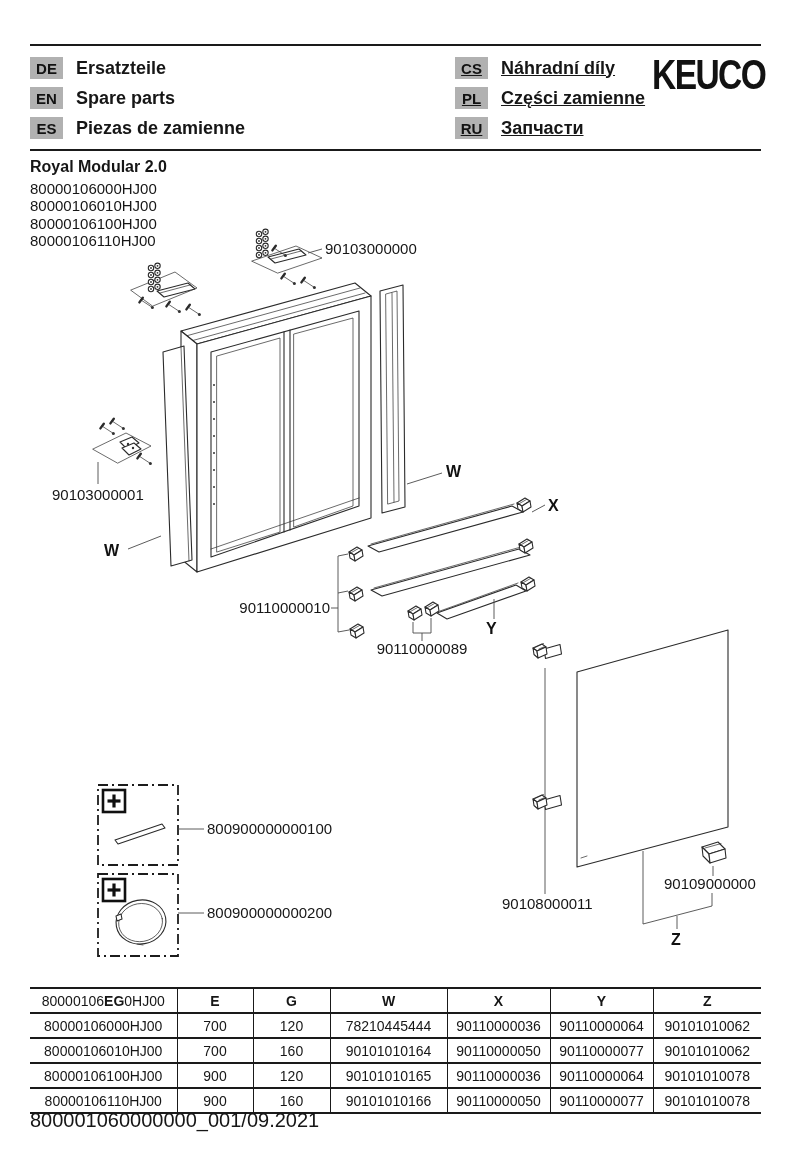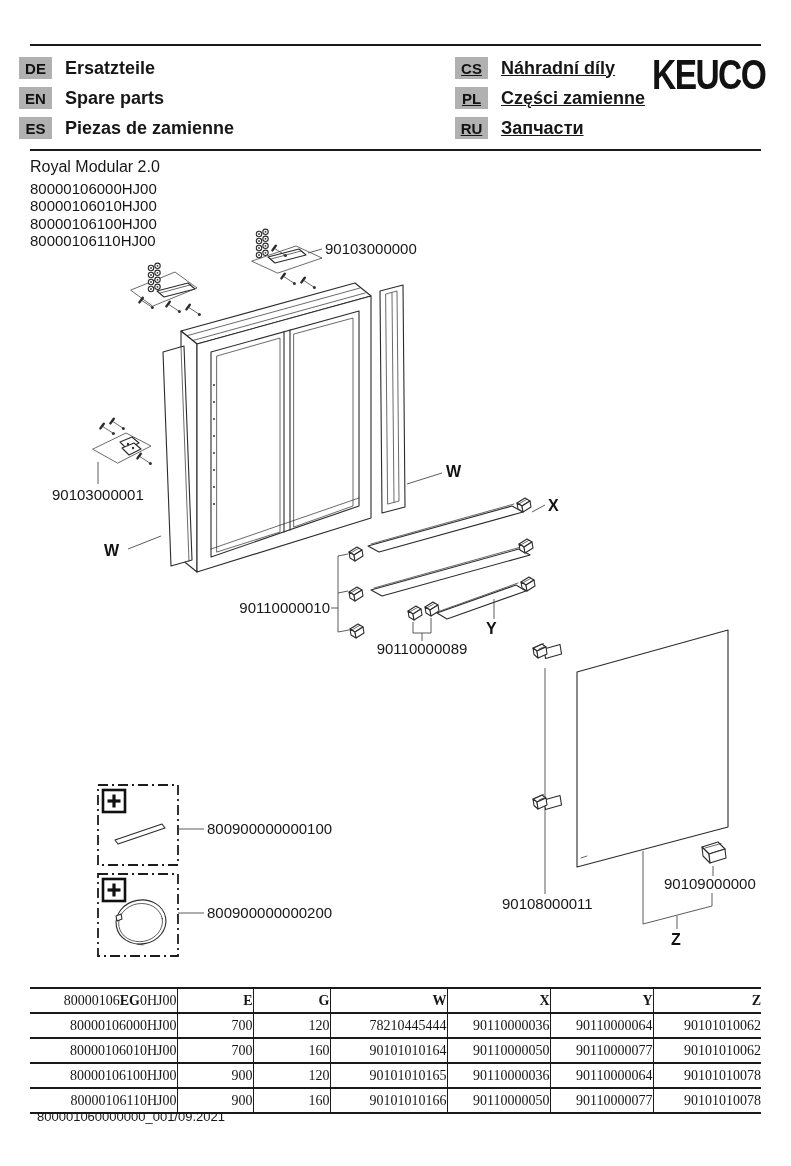--- a/index.html
+++ b/index.html
@@ -5,57 +5,57 @@
   html,body{margin:0;padding:0;background:#fff;}
   body{width:791px;height:1166px;position:relative;font-family:"Liberation Sans",sans-serif;color:#161616;}
   .page{position:absolute;inset:0;background:#fff;overflow:hidden;}
 
   .rule{position:absolute;left:30px;width:731px;height:2px;background:#1a1a1a;}
   .rule.top{top:44px;}
   .rule.mid{top:149px;}
 
   
   .lang-col{position:absolute;top:57px;}
-  .lang-col.c1{left:19px;}
+  .lang-col.c1{left:30px;}
   .lang-col.c2{left:243px;}
   .lang-col.c3{left:455px;text-decoration:underline;}
   .lang-row{display:flex;align-items:center;height:22px;margin-bottom:8px;}
   .badge{width:33px;height:22px;background:#b1b1b1;color:#111;font-weight:bold;font-size:15px;
          display:flex;align-items:center;justify-content:center;margin-right:13px;}
   .lang-label{font-weight:bold;font-size:18px;white-space:nowrap;}
 
   .brand{position:absolute;top:50px;right:26px;font-size:43px;font-weight:bold;letter-spacing:-2px;
          transform:scaleX(0.78);transform-origin:right center;color:#121212;}
 
-  .series-title{position:absolute;left:30px;top:158px;font-weight:normal;font-size:16px;}
+  .series-title{position:absolute;left:30px;top:158px;font-weight:bold;font-size:16px;}
   .code-list{position:absolute;left:30px;top:180px;font-size:15px;line-height:17.4px;}
 
   svg.diagram{position:absolute;left:0;top:225px;}
   .ln{fill:none;stroke:#2b2b2b;stroke-width:1.1;stroke-linejoin:round;stroke-linecap:round;}
   .fw{fill:#ffffff;stroke:#2b2b2b;stroke-width:1.1;stroke-linejoin:round;}
   .thin{stroke-width:0.7;}
   .lead{fill:none;stroke:#4a4a4a;stroke-width:0.9;}
   .lbl{font-family:"Liberation Sans",sans-serif;font-size:15px;fill:#161616;}
   .ref{font-family:"Liberation Sans",sans-serif;font-size:16px;font-weight:bold;fill:#111;}
   .fdark{fill:#333;stroke:none;}
   .ddash{fill:none;stroke:#1c1c1c;stroke-width:1.8;stroke-dasharray:10 4 2 4;}
   .plusbox{fill:#fff;stroke:#101010;stroke-width:2.6;}
   .plusln{stroke:#101010;stroke-width:3.2;stroke-linecap:butt;}
 
   
   table.parts{position:absolute;left:30px;top:987px;width:731px;border-collapse:collapse;table-layout:fixed;
               font-size:14px;color:#161616;border-top:2px solid #1a1a1a;border-bottom:2px solid #1a1a1a;}
-  table.parts th,table.parts td{height:23px;text-align:right;vertical-align:middle;padding:0;font-weight:normal;white-space:nowrap;font-family:Liberation Serif, serif;}
+  table.parts th,table.parts td{height:23px;text-align:center;vertical-align:middle;padding:0;font-weight:normal;white-space:nowrap;}
   table.parts thead tr{border-bottom:2.5px solid #1a1a1a;}
   table.parts tbody tr+tr{border-top:2px solid #1a1a1a;}
   table.parts th+th,table.parts td+td{border-left:1.5px solid #1a1a1a;}
   table.parts thead th.colhead{font-weight:bold;}
   .model-bold{font-weight:bold;}
 
-  .doc-footer{position:absolute;left:30px;top:1109px;font-size:13px;margin-left:7px;}
+  .doc-footer{position:absolute;left:30px;top:1109px;font-size:20px;}
 </style>
 </head>
 <body>
 
 <div class="page">
 
   <div class="rule top"></div>
 
   <div class="lang-col c1">
     <div class="lang-row">

